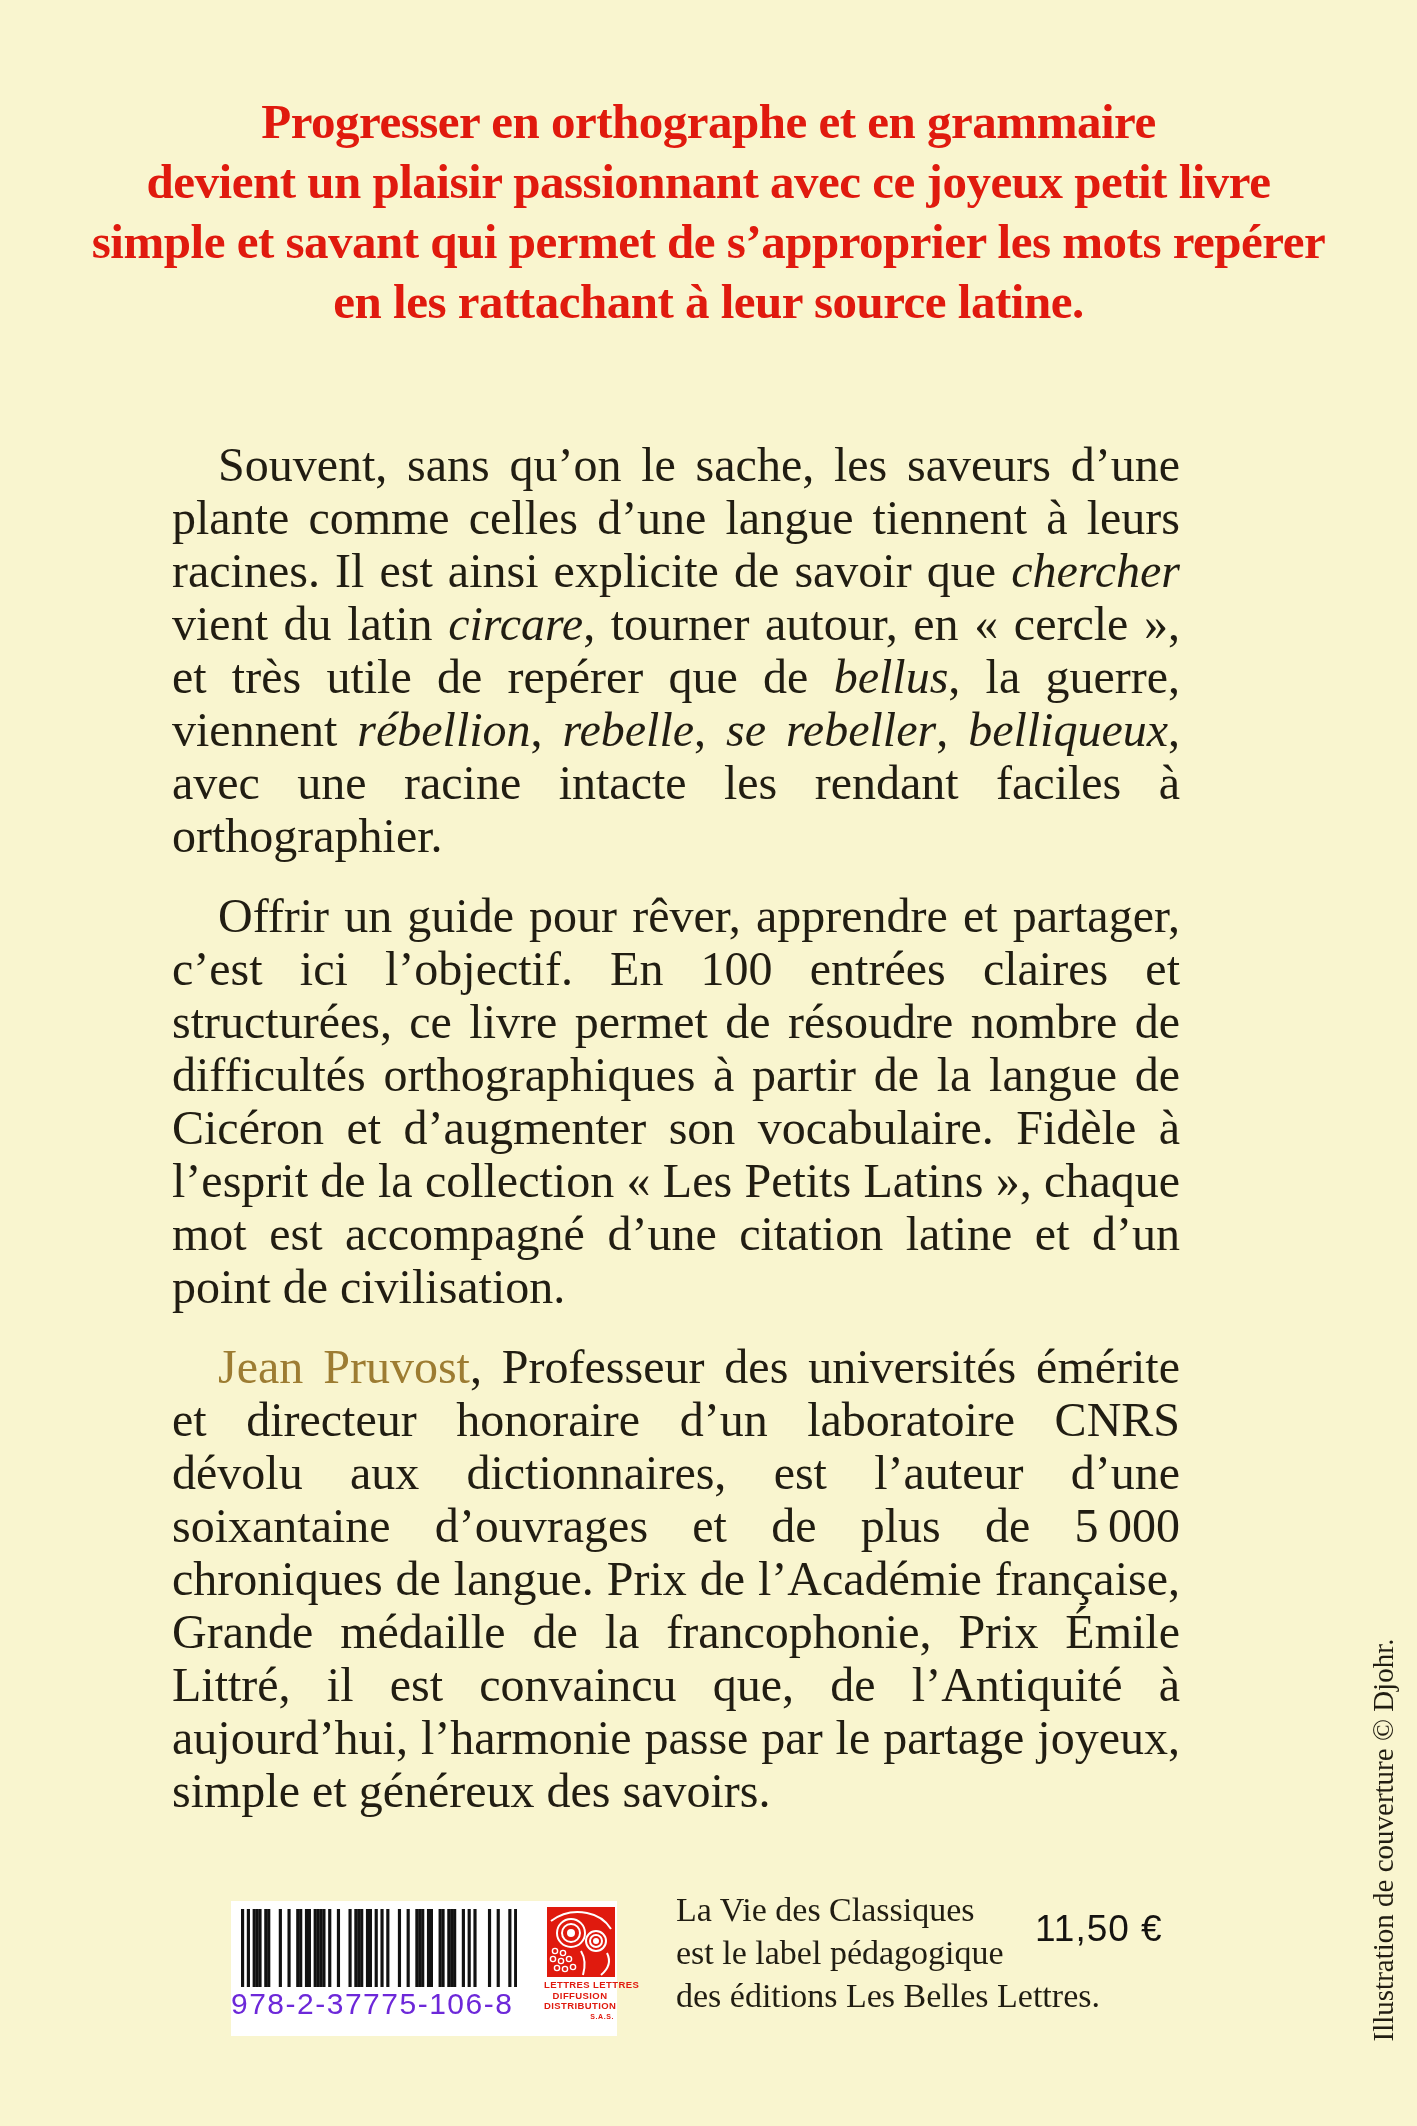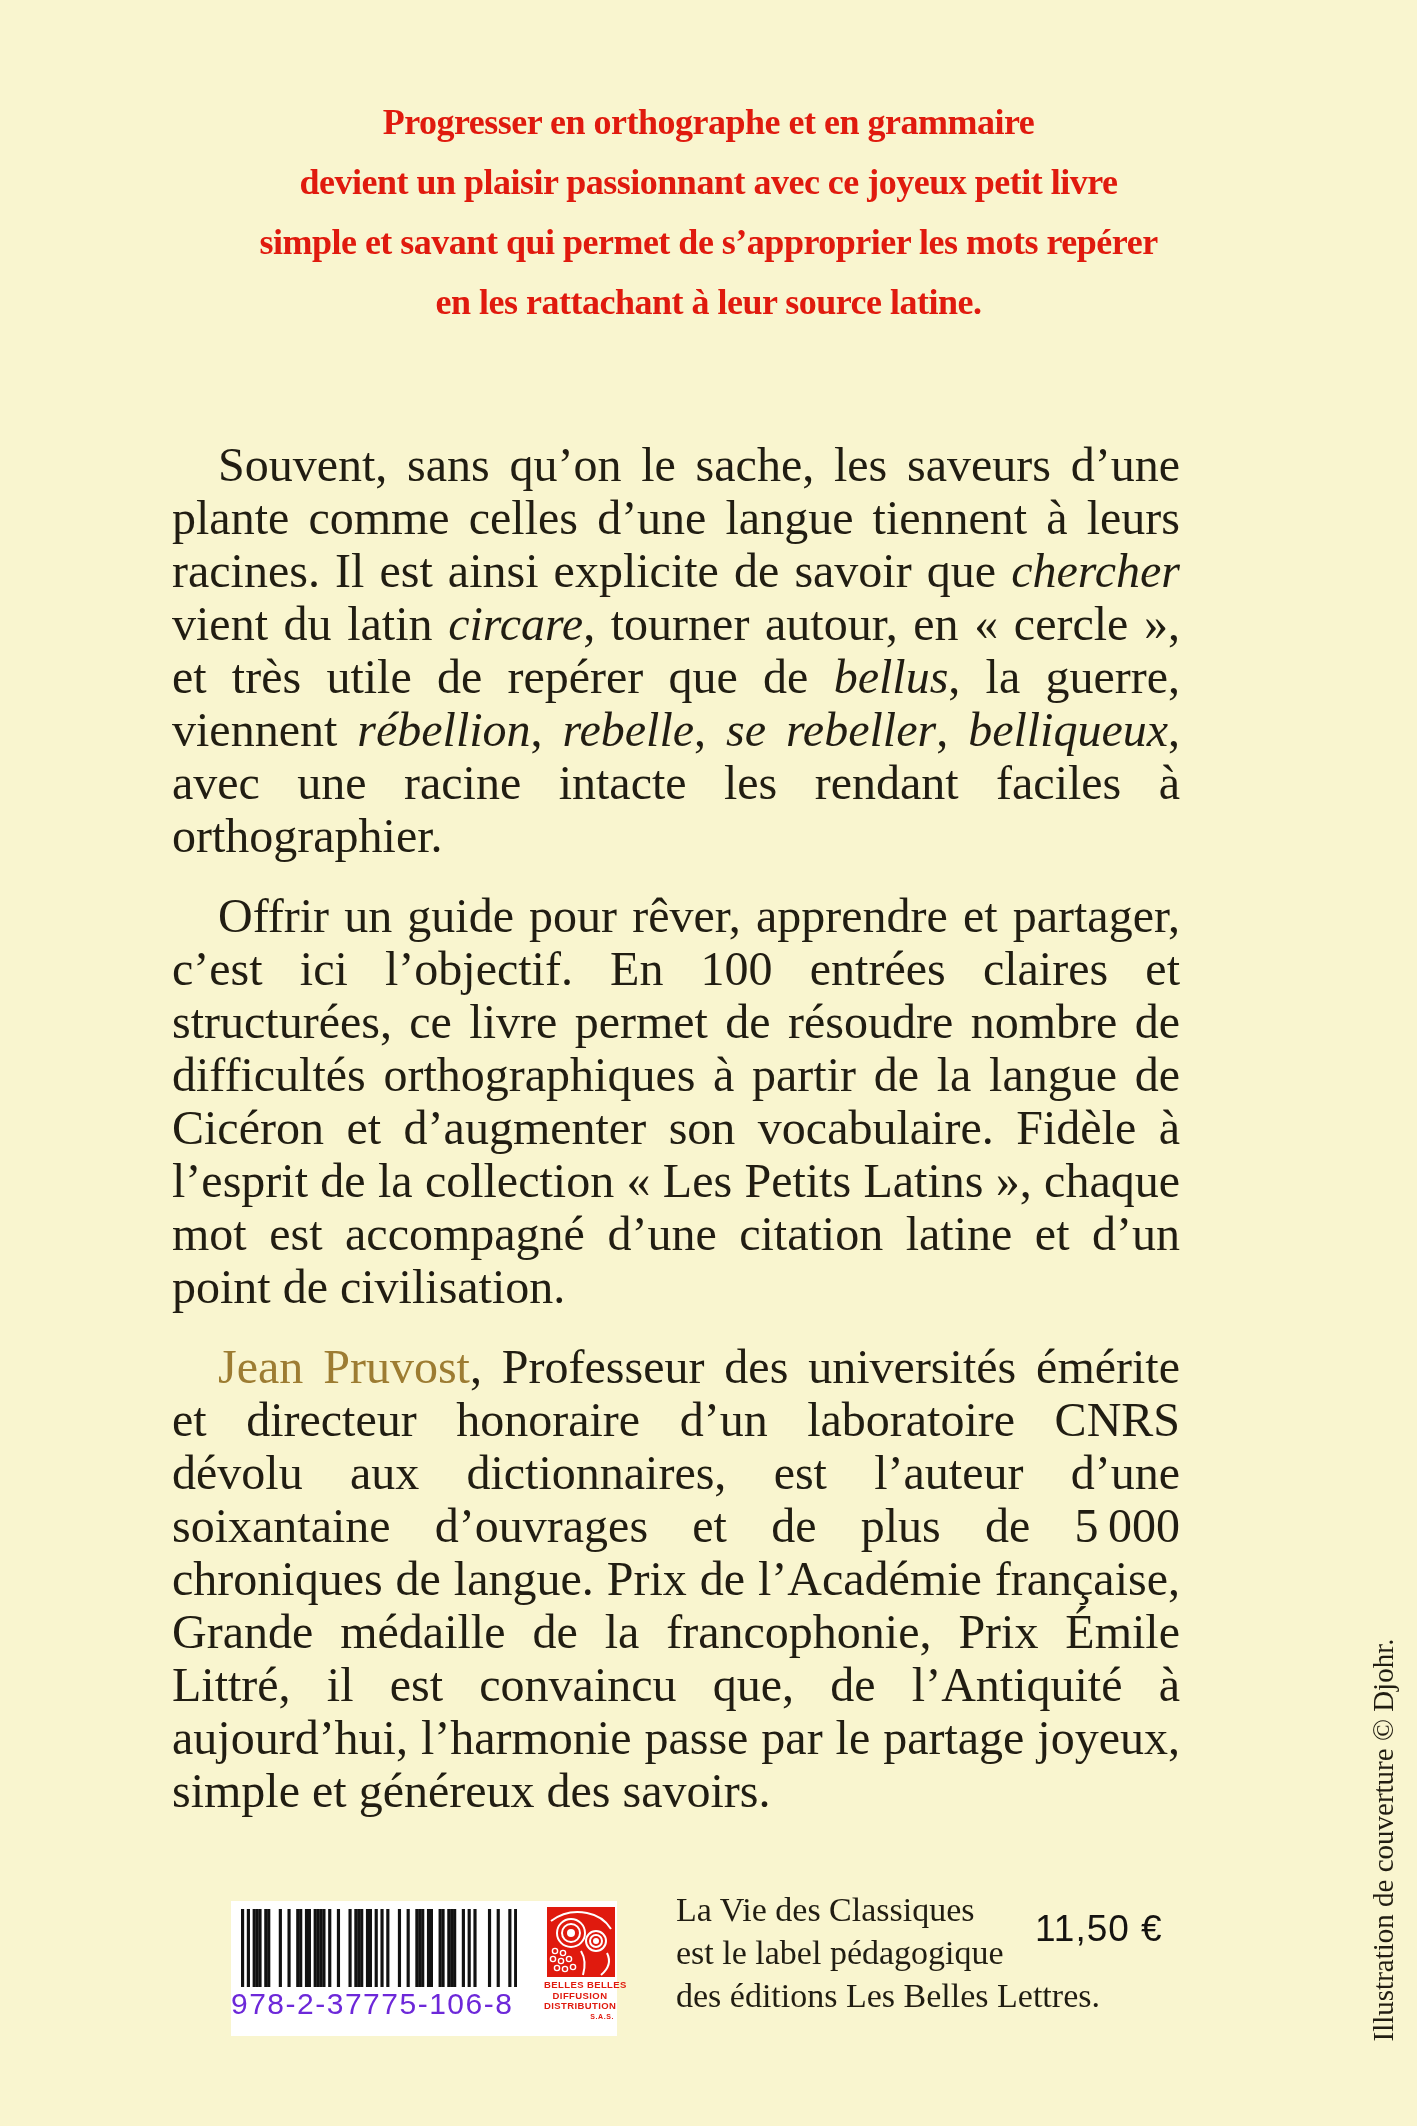--- a/index.html
+++ b/index.html
@@ -14,21 +14,21 @@
   .page{
     position:relative;width:1417px;height:2126px;overflow:hidden;
     background:var(--bg);
     font-family:"Liberation Serif", serif;
     color:var(--ink);
   }
   
   .headline{
     position:absolute;top:92px;left:0;width:1417px;
     text-align:center;color:var(--red);
-    font-size:36px;line-height:60px;font-weight:bold;
+    font-size:49px;line-height:60px;font-weight:bold;
     letter-spacing:-0.5px;
   }
   .headline .hl{white-space:nowrap;}
   
   .body-text{
     position:absolute;left:172px;top:438px;width:1008px;
     font-size:48px;line-height:53px;text-align:justify;
   }
   .body-text .para{margin:0 0 27px 0;text-indent:46px;}
   .body-text .it{font-style:italic;}
@@ -164,21 +164,21 @@
           <circle cx="6" cy="52" r="2.6"></circle>
             <circle cx="14" cy="54" r="2.6"></circle>
           <circle cx="22" cy="52" r="2.6"></circle>
             <circle cx="10" cy="61" r="2.6"></circle>
           <circle cx="18" cy="62" r="2.6"></circle>
             <circle cx="26" cy="60" r="2.6"></circle>
         </g>
       </svg>
     </div>
     <div class="logo-text">
-      <div>BELLES BELLES</div>
+      <div>LETTRES LETTRES</div>
       <div>DIFFUSION</div>
       <div>DISTRIBUTION</div>
       <div class="sas">S.A.S.</div>
     </div>
   </div>
 
   <div class="label">
     <div>La Vie des Classiques</div>
     <div>est le label pédagogique</div>
     <div>des éditions Les Belles Lettres.</div>

